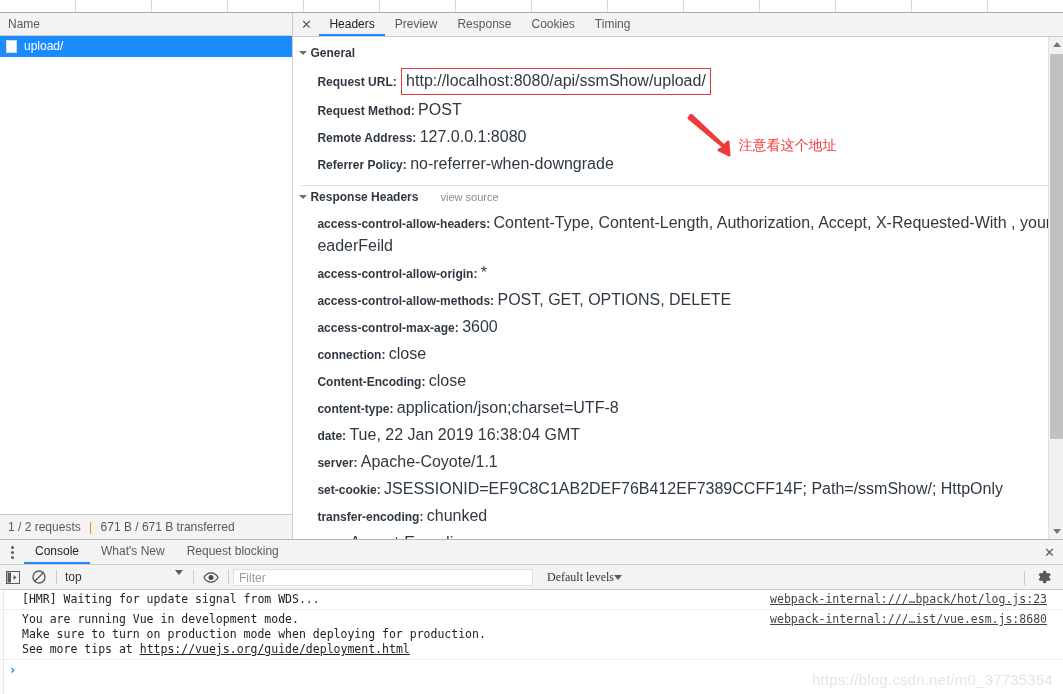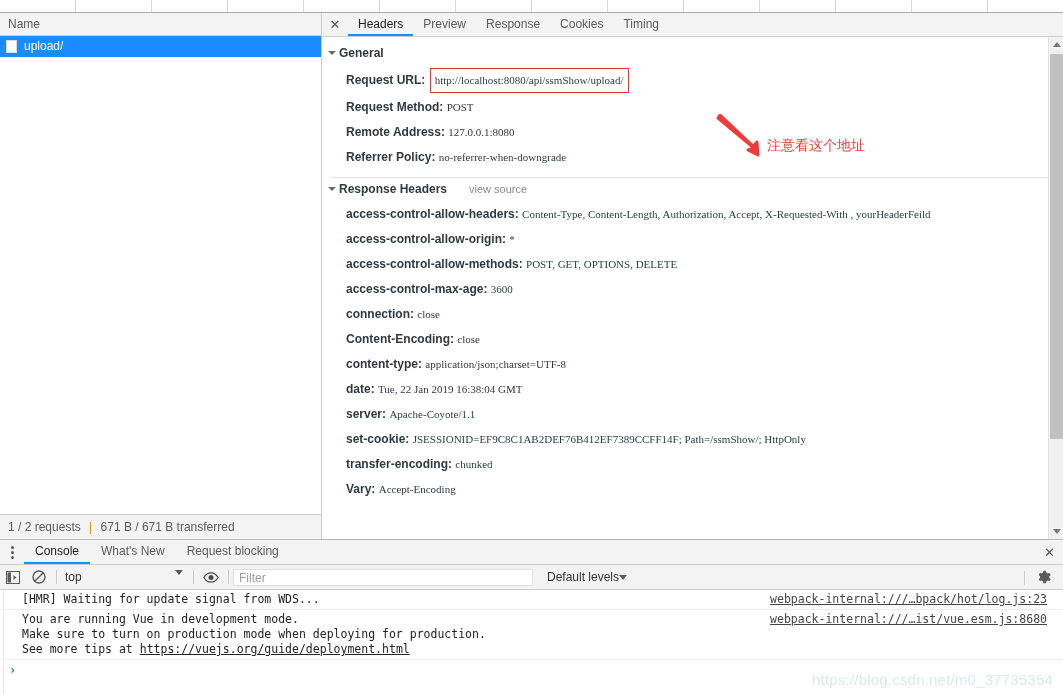--- a/index.html
+++ b/index.html
@@ -140,22 +140,22 @@
     padding: 2px 0 2px 16px;
     line-height: 21px;
     font-size: 12px;
     word-break: break-all;
   }
   .k {
     font-weight: bold;
     color: #303942;
   }
   .v {
-    font-family: Liberation Serif, serif;
-    font-size: 11px;
+    font-family: Liberation Sans, sans-serif;
+    font-size: 16px;
     color: #303942;
   }
   .url-box {
     display: inline-block;
     border: 1px solid #e03a3a;
     padding: 1px 4px 1px 4px;
     margin-left: 1px;
   }
   .status-dot {
     display: inline-block;
@@ -272,20 +272,21 @@
     font-size: 12px;
     color: #9b9b9b;
     padding: 0 5px;
     line-height: 17px;
     font-family: "Liberation Sans", sans-serif;
   }
   .levels {
     display: flex; align-items: center; 
     font-size: 12px; color: #333;
     margin-left: 14px;
+    font-family: Liberation Serif, serif;
   }
   .gear-wrap {
     position: absolute; right: 6px; top: 0; height: 25px;
     display: flex; align-items: center; gap: 6px;
   }
   .gear-sep { width: 1px; height: 14px; background: #cbcbcb; }
 
   .console-body {
     flex: 1 1 auto; position: relative; overflow: hidden;
     background: #fff;

